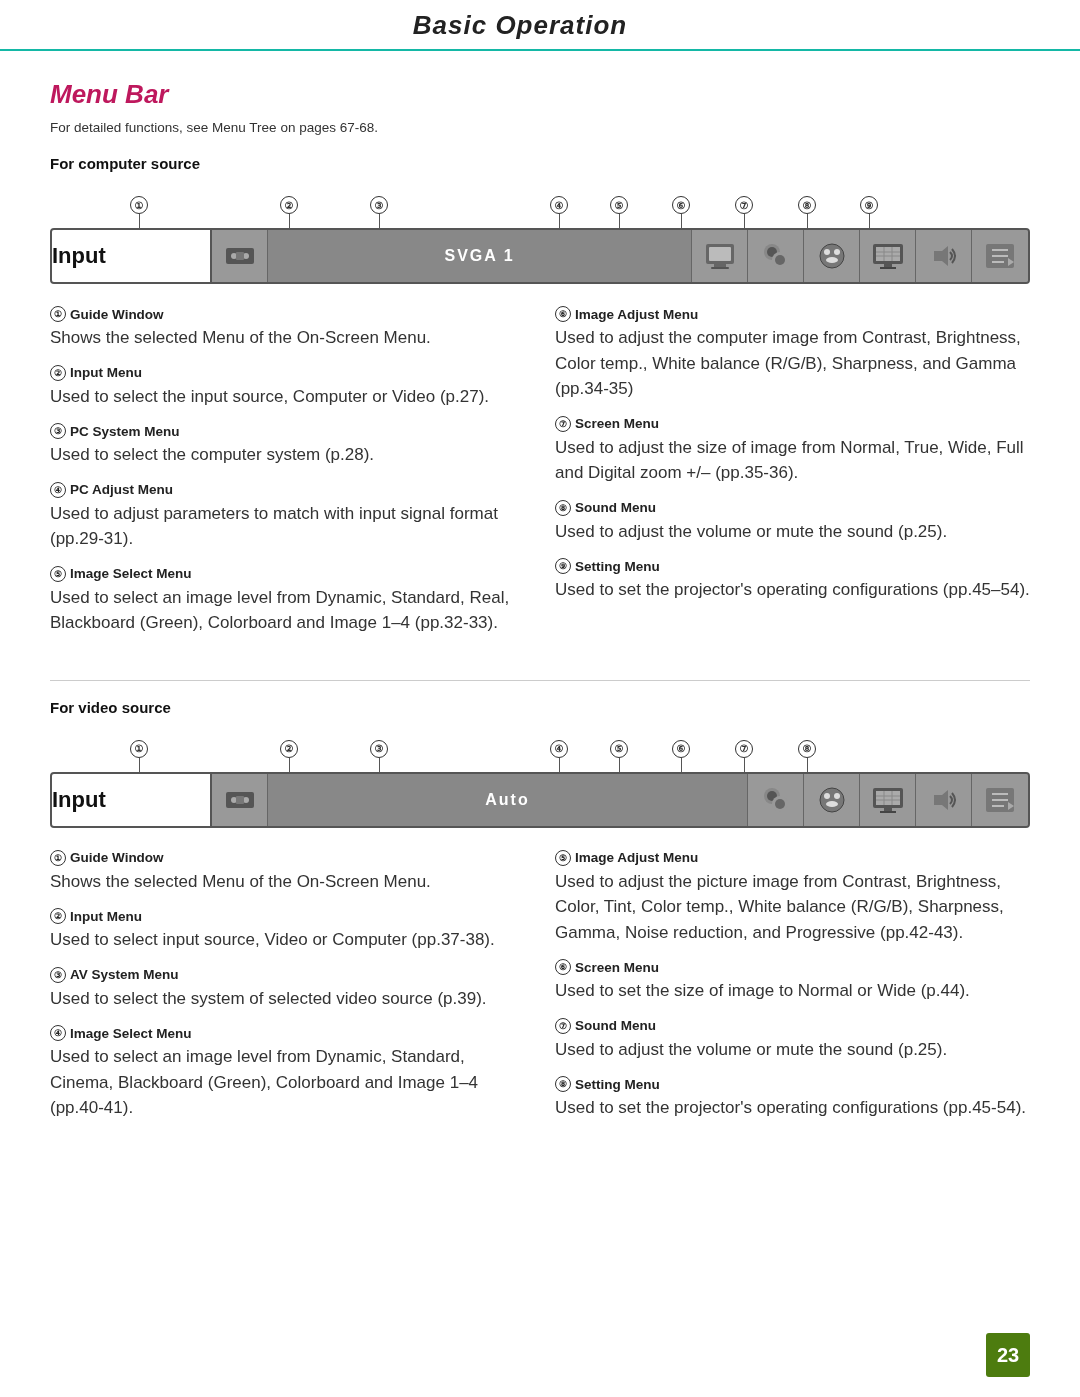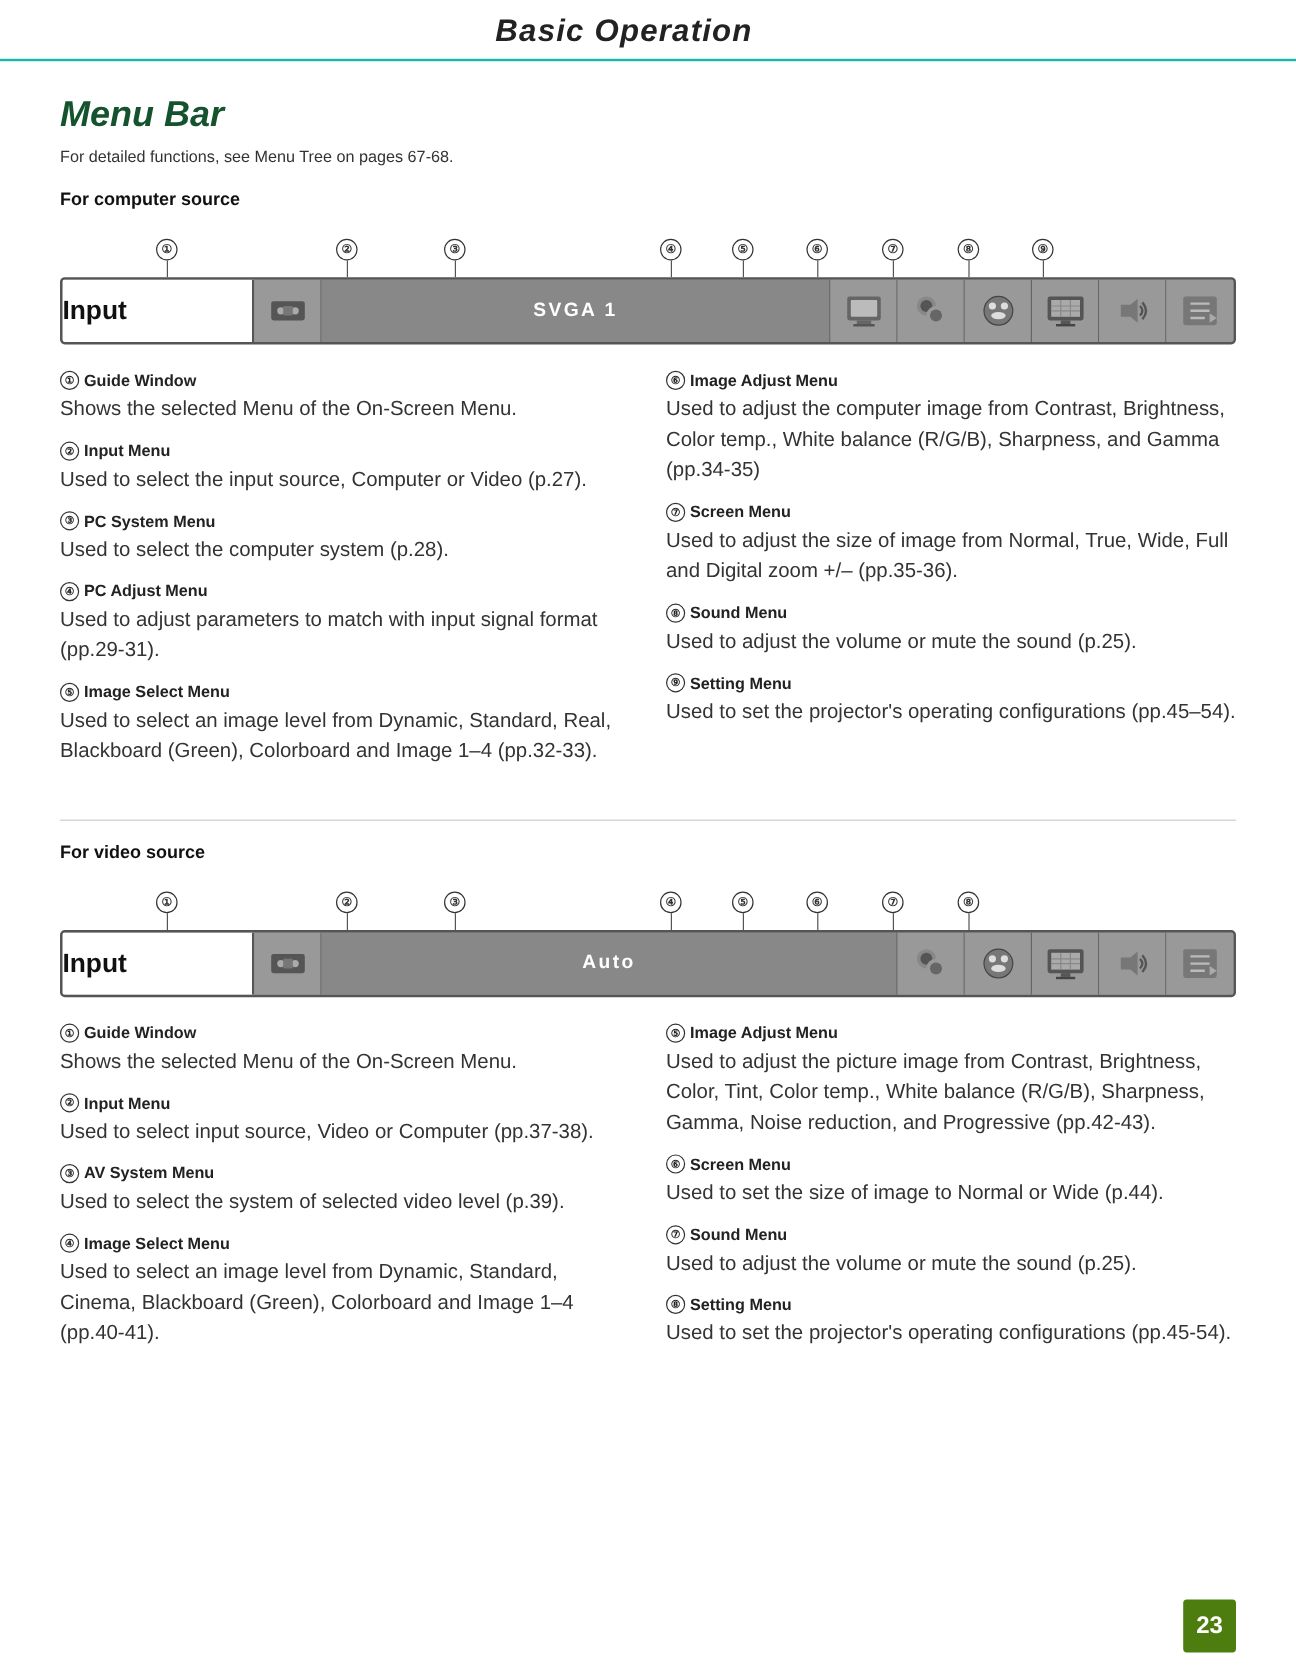--- a/index.html
+++ b/index.html
@@ -27,25 +27,25 @@
       color: #222;
       letter-spacing: 1px;
     }
 
     .content {
       padding: 28px 50px 30px 50px;
     }
 
     
     .page-title {
-      font-size: 30px;
+      font-size: 26px;
       font-style: italic;
       font-weight: bold;
       margin-bottom: 10px;
-      color: #14532d;
+      color: #be185d;
     }
 
     .intro-text {
       font-size: 13.5px;
       margin-bottom: 20px;
       color: #333;
     }
 
     
     .section-heading {
@@ -545,21 +545,21 @@
           <span class="desc-num">②</span>
           <strong>Input Menu</strong>
         </div>
         <div class="desc-text">Used to select input source, Video or Computer (pp.37-38).</div>
       </div>
       <div class="desc-item">
         <div class="desc-heading">
           <span class="desc-num">③</span>
           <strong>AV System Menu</strong>
         </div>
-        <div class="desc-text">Used to select the system of selected video level (p.39).</div>
+        <div class="desc-text">Used to select the system of selected video source (p.39).</div>
       </div>
       <div class="desc-item">
         <div class="desc-heading">
           <span class="desc-num">④</span>
           <strong>Image Select Menu</strong>
         </div>
         <div class="desc-text">Used to select an image level from Dynamic, Standard, Cinema, Blackboard (Green), Colorboard and Image 1–4 (pp.40-41).</div>
       </div>
     </div>
     <div class="desc-col">

